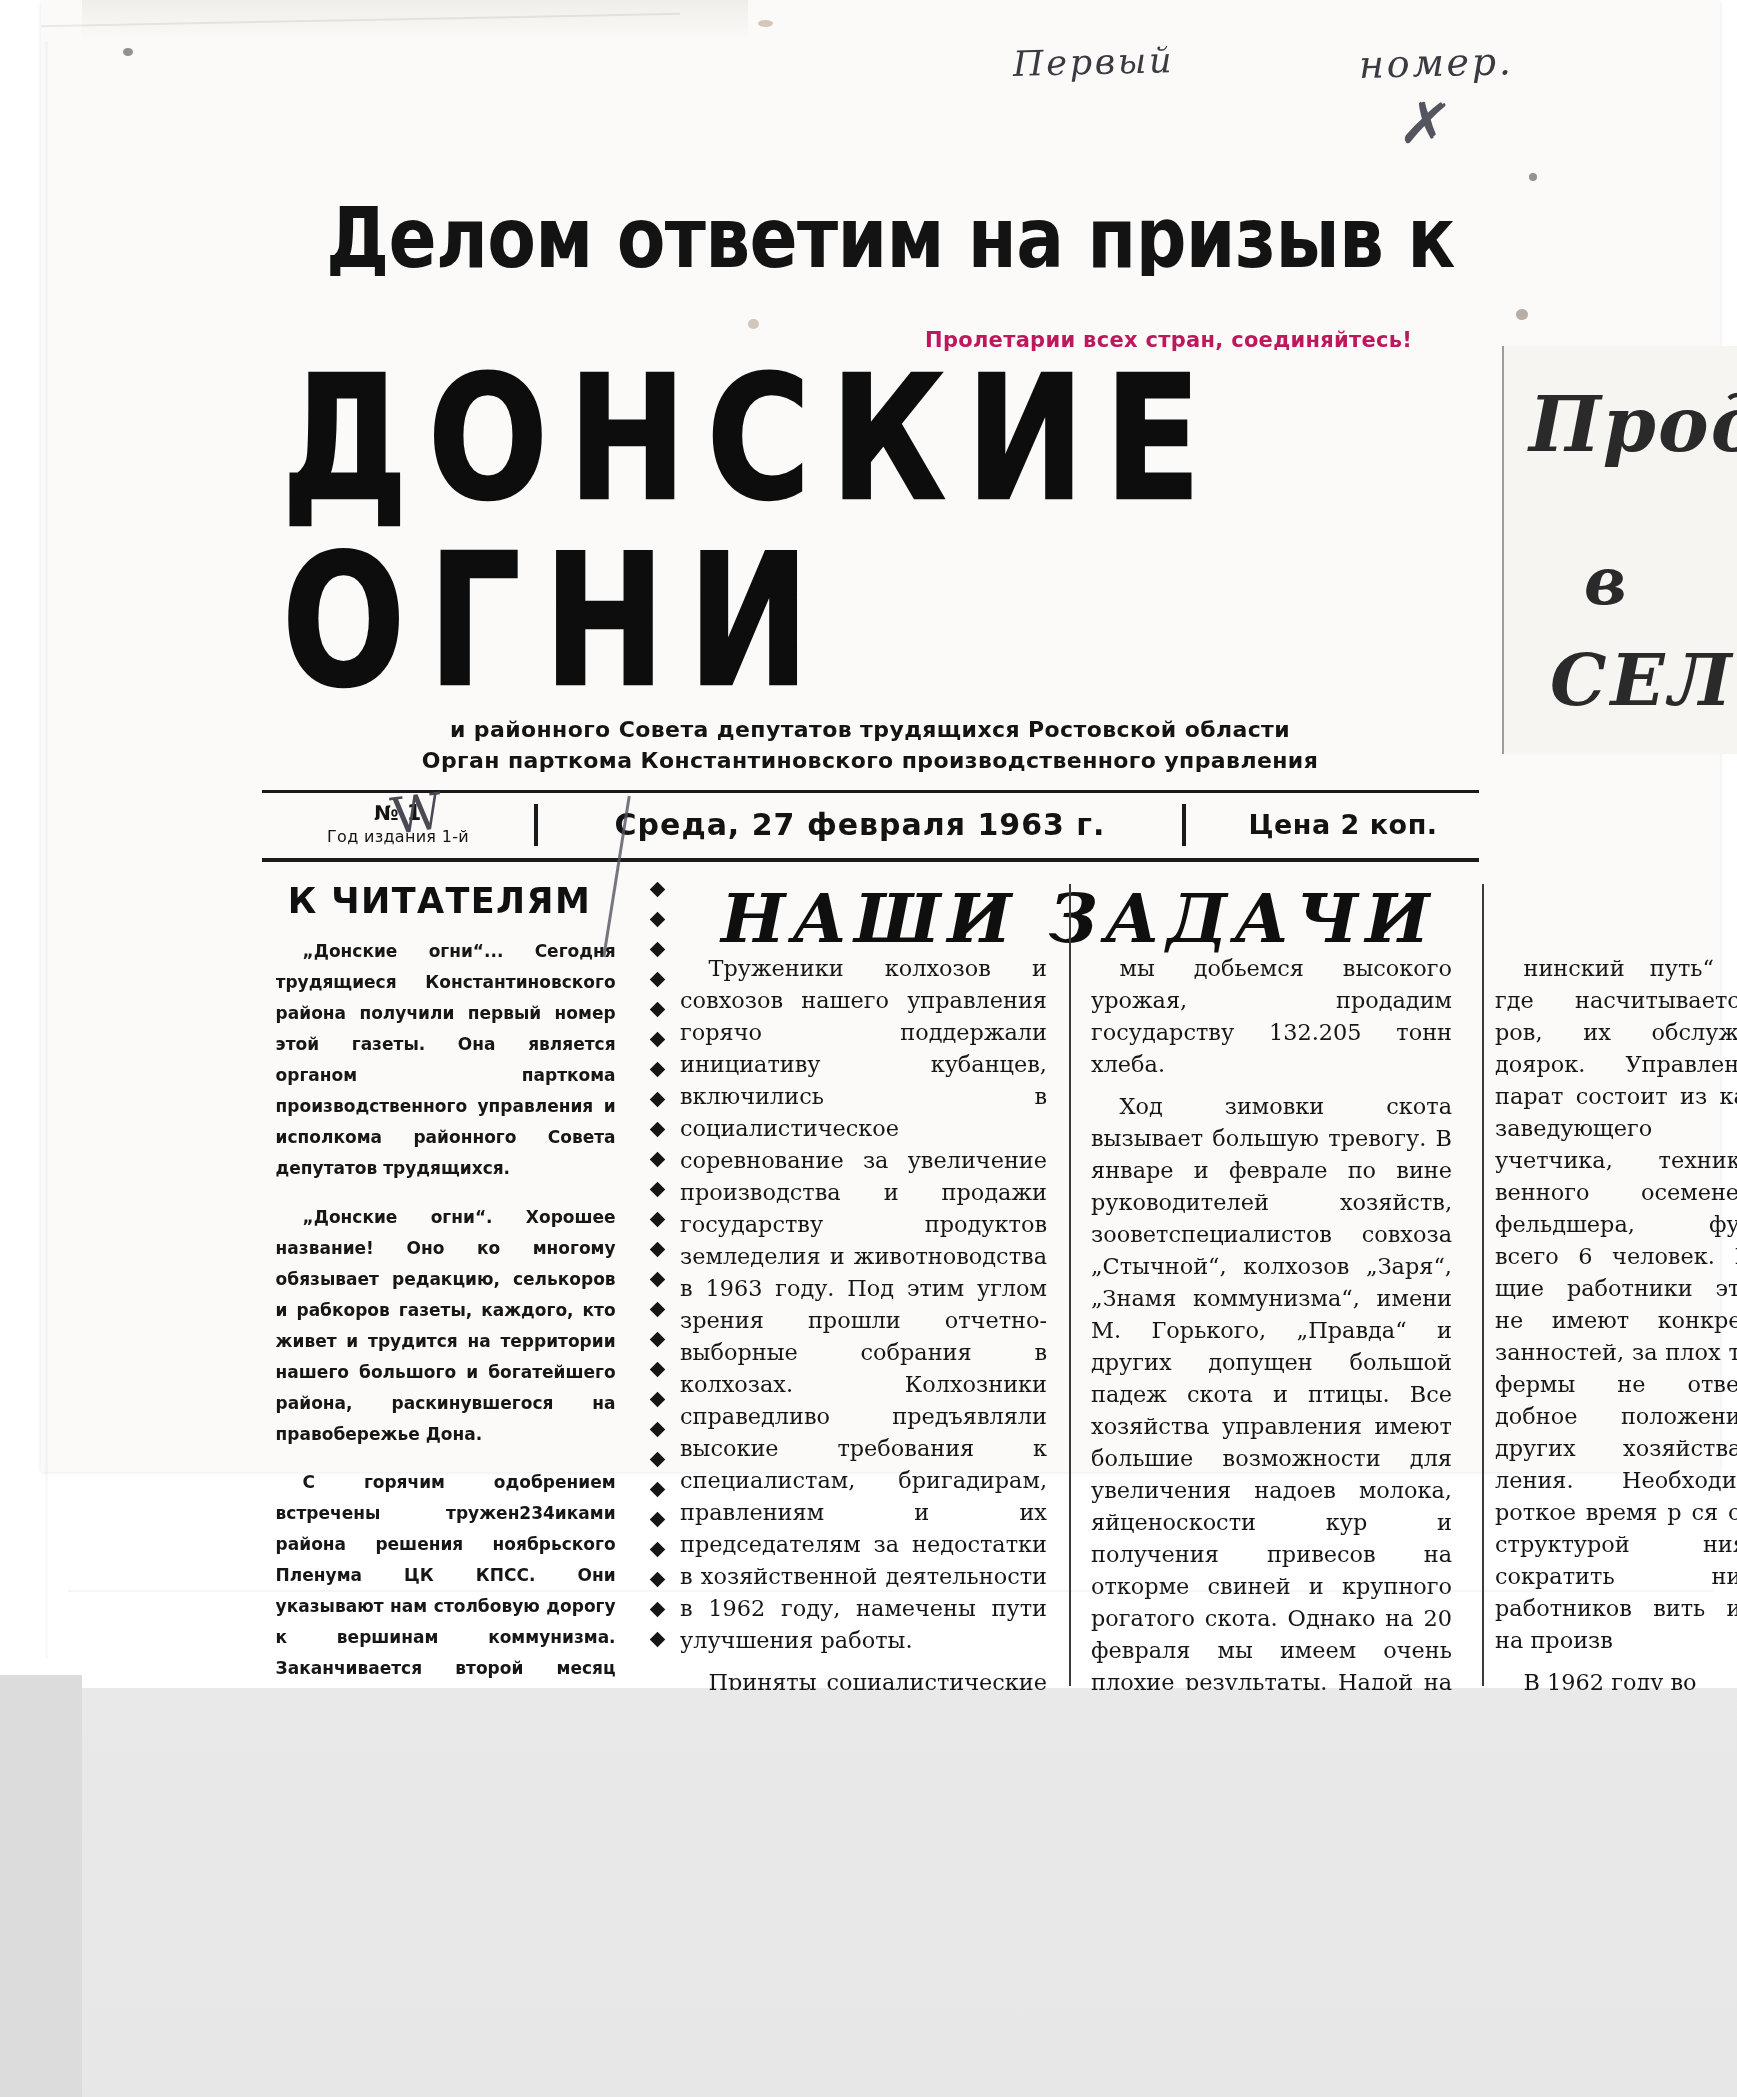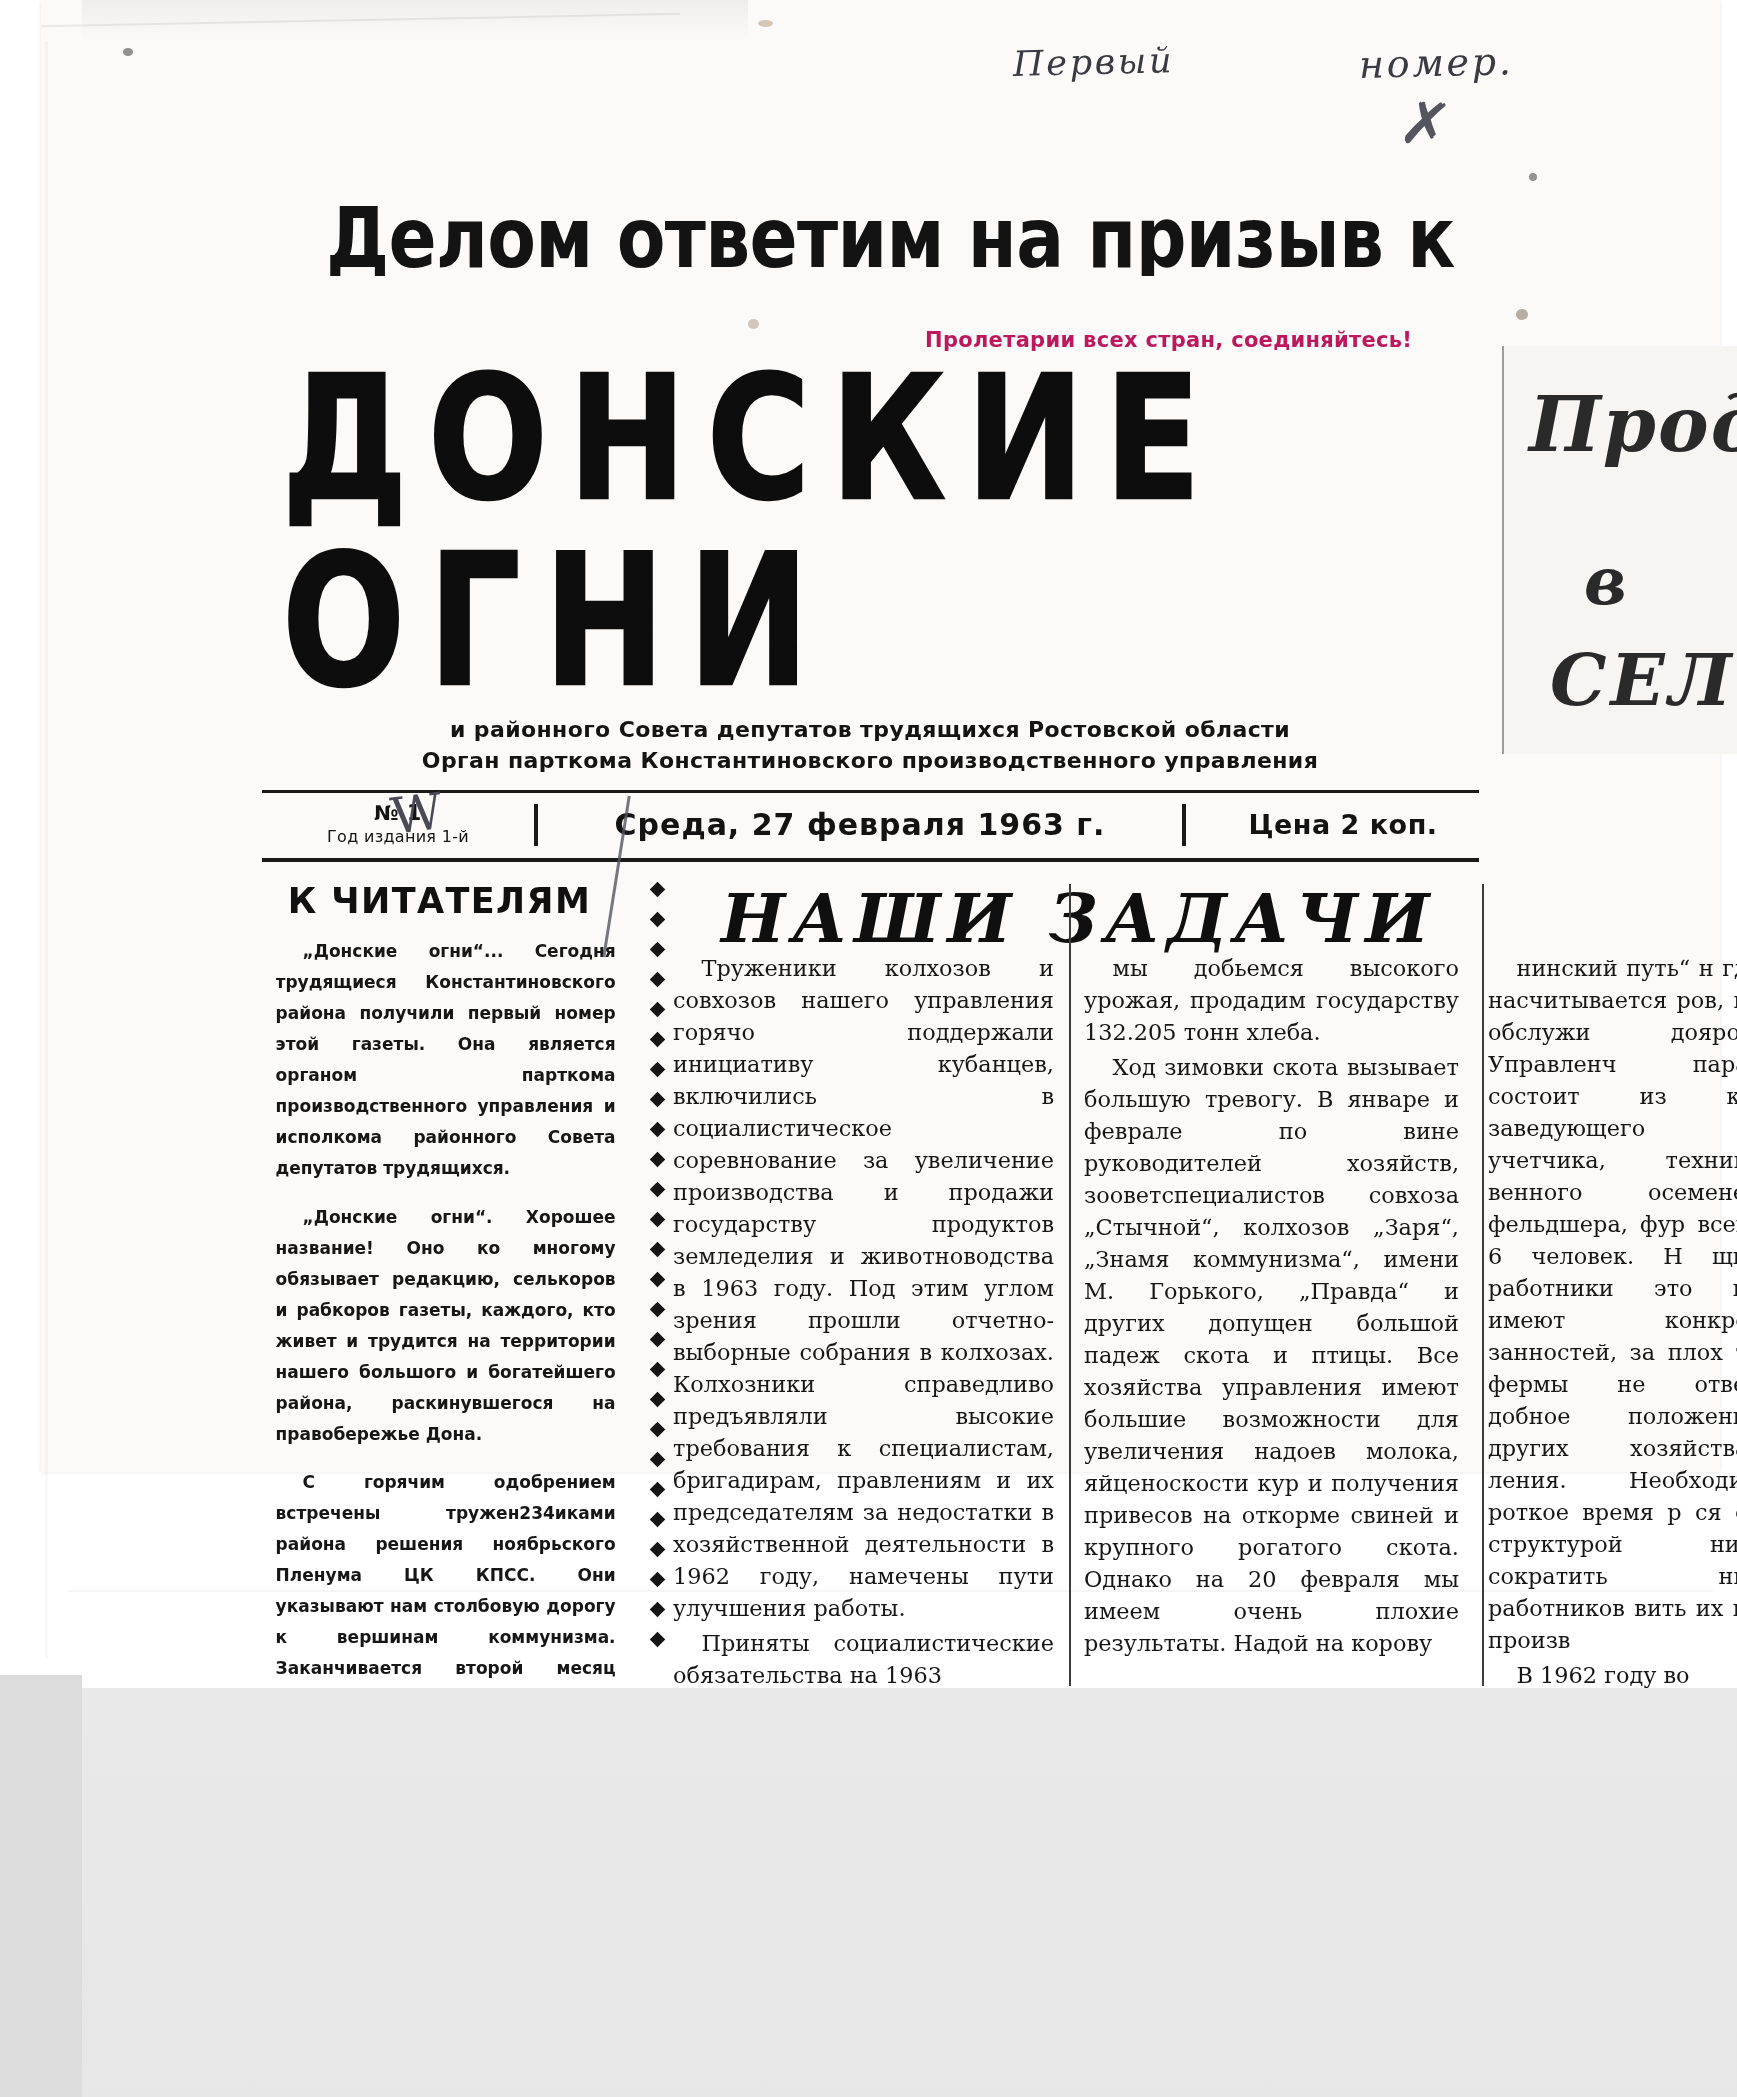--- a/index.html
+++ b/index.html
@@ -277,21 +277,21 @@
   }
   #col1 .body-text { font-weight: bold; }
   #col1 .body-text p { text-indent: 27px; margin: 0 0 17.7px 0; }
   #col2 .body-text, #col3 .body-text, #col4 .body-text {
     font-family: "DejaVu Serif", serif;
     font-weight: normal;
     font-size: 22.4px;
     line-height: 32px;
   }
   #col2 .body-text p, #col3 .body-text p, #col4 .body-text p {
-    text-indent: 28.5px; margin: 3px;
+    text-indent: 28.5px; margin: 10px;
   }
   #col2 .body-text, #col3 .body-text { margin-top: 71px; }
   #col4 .body-text { margin-top: 71px; }
 
   
   #diamond-rule {
     position: absolute;
     left: 608px;
     top: 884px;
     width: 17.7px;

